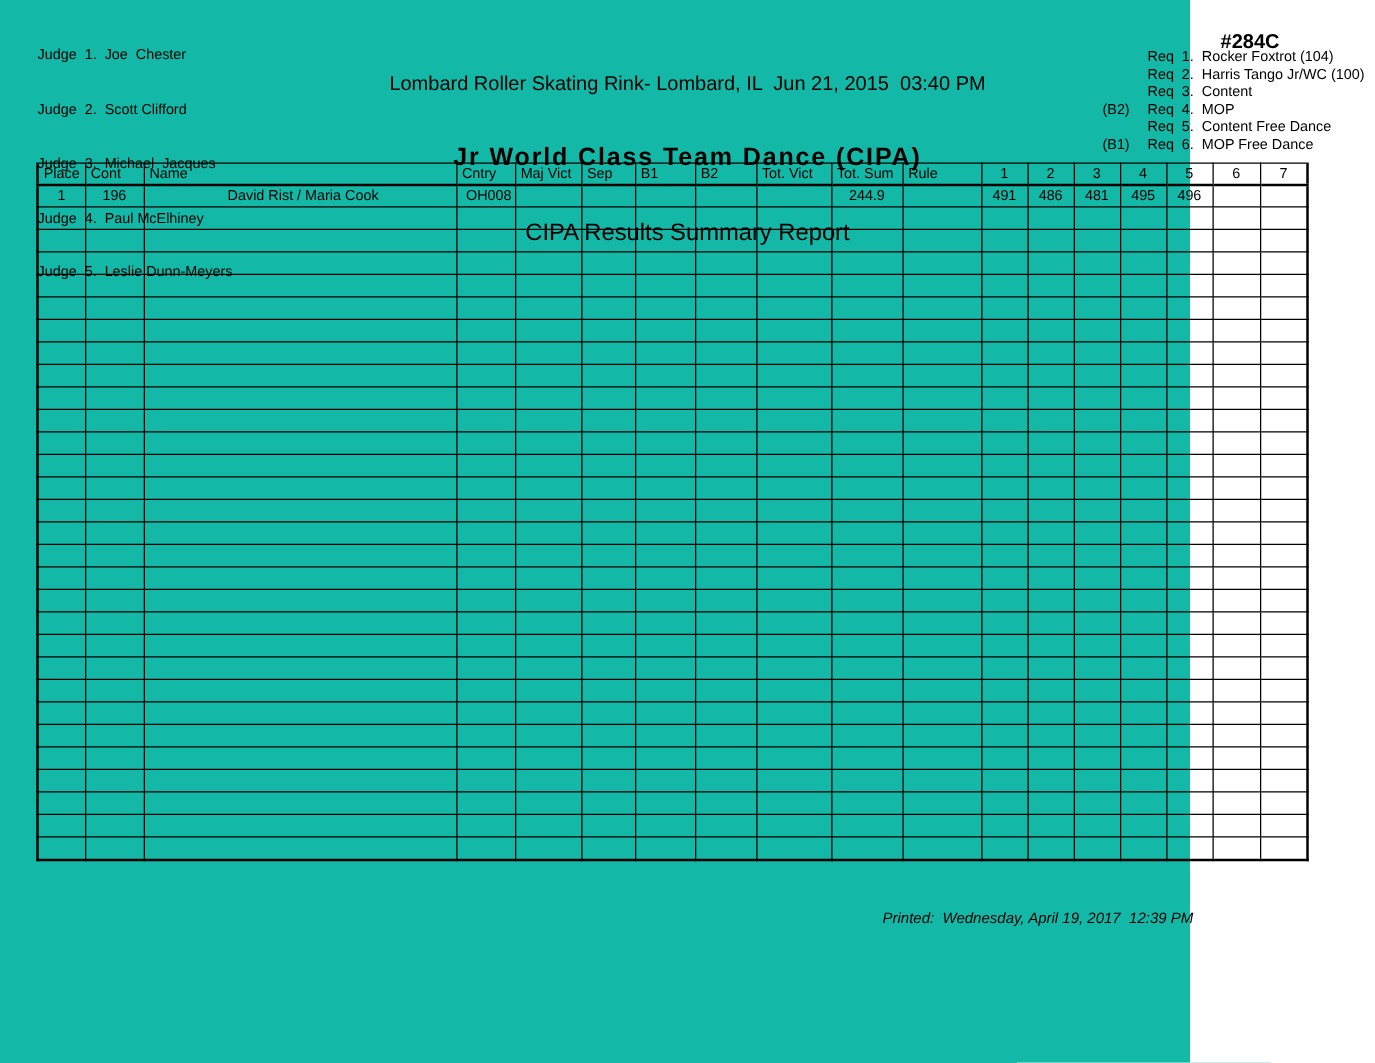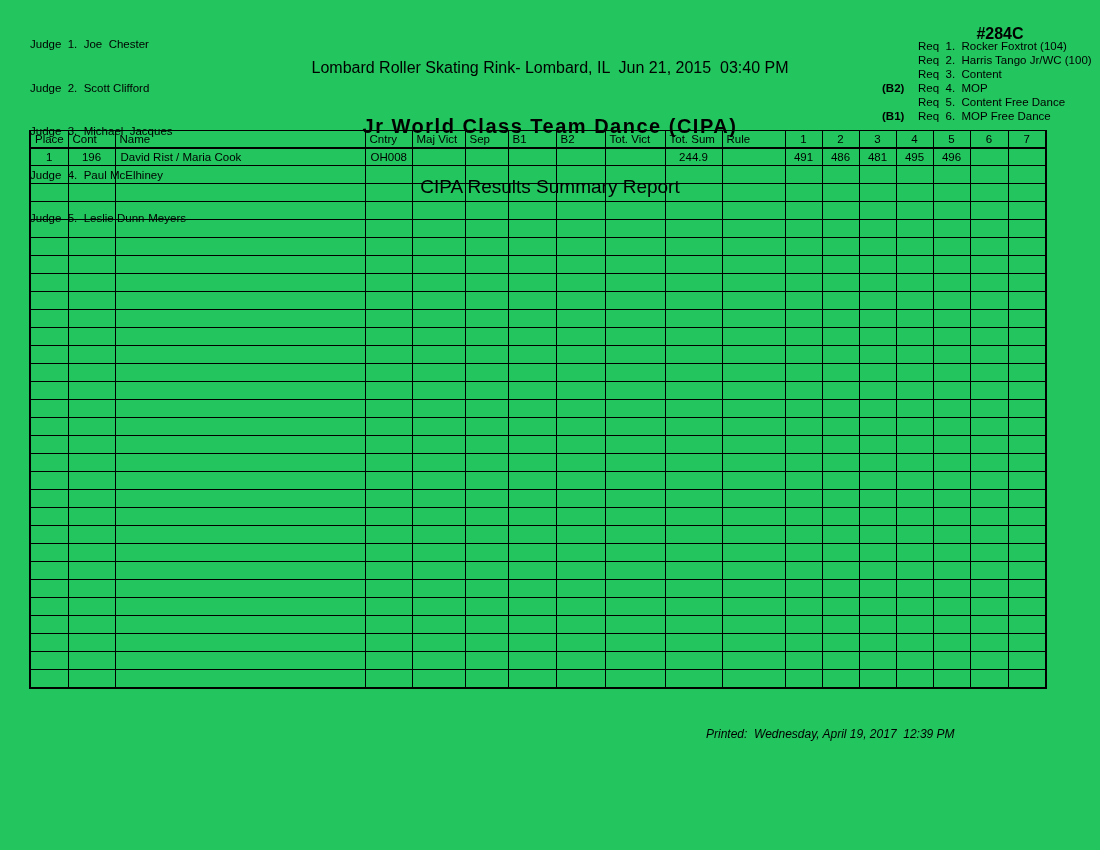--- a/index.html
+++ b/index.html
@@ -6,22 +6,22 @@
   html, body { background: #fff; }
   body {
     width: 1100px; height: 850px;
     font-family: "Liberation Sans", sans-serif;
     color: #000;
     position: relative;
     overflow: hidden;
   }
   .page {
     position: absolute; left: 0; top: 0;
-    width: 1100px; height: 850px;
-    background: #22c55e;
+    width: 952px; height: 850px;
+    background: #14b8a6;
   }
 
   
   .judges {
     position: absolute; left: 30px; top: 8px;
     font-size: 11.5px; line-height: 14.5px;
     white-space: pre;
   }
 
   
@@ -47,21 +47,21 @@
     position: absolute; left: 940px; top: 25px; width: 120px;
     text-align: center; font-size: 16px; font-weight: bold;
   }
 
   
   .reqs {
     position: absolute; left: 882px; top: 39px;
     font-size: 11.5px; line-height: 14px;
   }
   .req-line { display: flex; white-space: pre; }
-  .req-prefix { width: 36px; flex: 0 0 36px; font-weight: bold; }
+  .req-prefix { width: 36px; flex: 0 0 36px; }
 
   
   table.results {
     position: absolute; left: 29px; top: 130px;
     width: 1016px;
     border-collapse: collapse; table-layout: fixed;
     font-size: 11.5px;
     border: 1px solid #000;
     border-left-width: 2px; border-right-width: 2px; border-bottom-width: 2px;
   }
@@ -70,21 +70,21 @@
     height: 17px; font-weight: normal;
     text-align: left; padding: 0 0 0 4px;
     overflow: hidden; white-space: nowrap;
   }
   table.results th.center { text-align: center; padding: 0; }
   table.results td {
     border: 1px solid #000;
     height: 18px; padding: 0;
     text-align: center; overflow: hidden; white-space: nowrap;
   }
-  table.results td.left { text-align: left; padding-left: 5px; }
+  table.results td.left { text-align: center; padding-left: 5px; }
 
   
   .printed {
     position: absolute; left: 706px; top: 727px;
     font-size: 12px; white-space: pre; font-style: italic;
   }
 </style>
 </head>
 <body>
 

